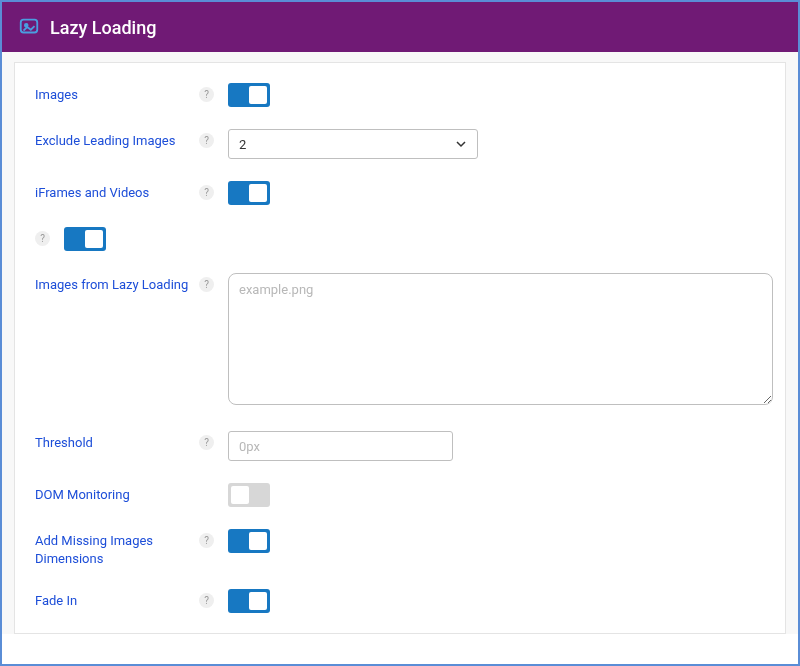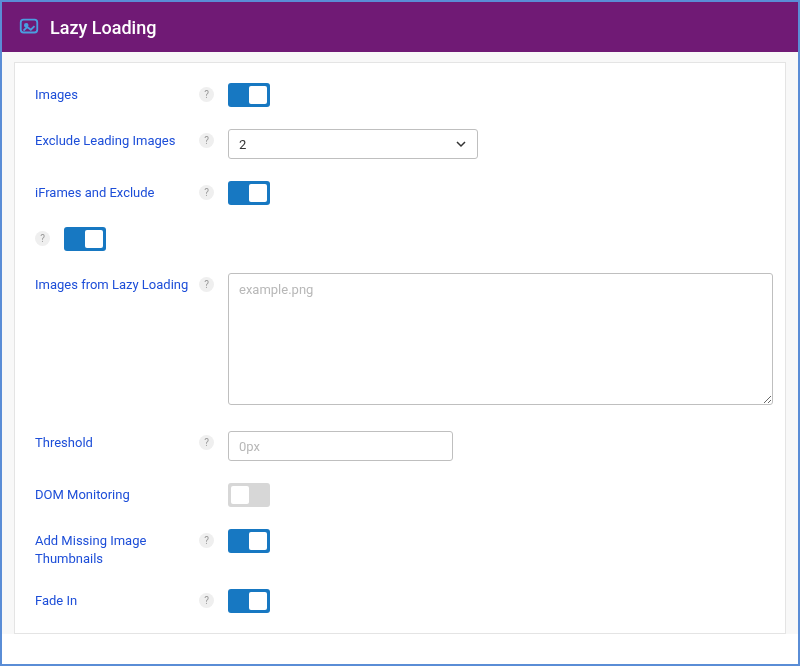--- a/index.html
+++ b/index.html
@@ -103,21 +103,21 @@
       font-size: 13px;
       color: #333;
     }
     .chevron {
       width: 12px; height: 12px;
     }
     textarea {
       width: 545px;
       height: 132px;
       border: 1px solid #bfbfbf;
-      border-radius: 3px;
+      border-radius: 8px;
       padding: 8px 10px;
       font-size: 13px;
       font-family: inherit;
       resize: vertical;
       color: #333;
     }
     textarea::placeholder { color: #b8b8b8; }
     input[type="text"] {
       width: 225px;
       height: 30px;
@@ -166,21 +166,21 @@
         <span class="chevron">
           <svg viewBox="0 0 12 12" fill="none" stroke="#333" stroke-width="1.5">
                 <path d="M2 4 L6 8 L10 4"></path>
               </svg>
         </span>
       </div>
     </div>
   </div>
 
   <div class="row">
-    <div class="label">iFrames and Exclude</div>
+    <div class="label">iFrames and Videos</div>
     <div class="help">?</div>
     <div class="control">
       <div class="toggle on">
             <div class="knob"></div>
           </div>
     </div>
   </div>
 
   <div class="row">
     <div class="help">?</div>
@@ -211,21 +211,21 @@
     <div class="label">DOM Monitoring</div>
     <div class="help-blank"></div>
     <div class="control">
       <div class="toggle off">
             <div class="knob"></div>
           </div>
     </div>
   </div>
 
   <div class="row">
-    <div class="label">Add Missing Image Thumbnails</div>
+    <div class="label">Add Missing Images Dimensions</div>
     <div class="help">?</div>
     <div class="control">
       <div class="toggle on">
             <div class="knob"></div>
           </div>
     </div>
   </div>
 
   <div class="row">
     <div class="label">Fade In</div>

